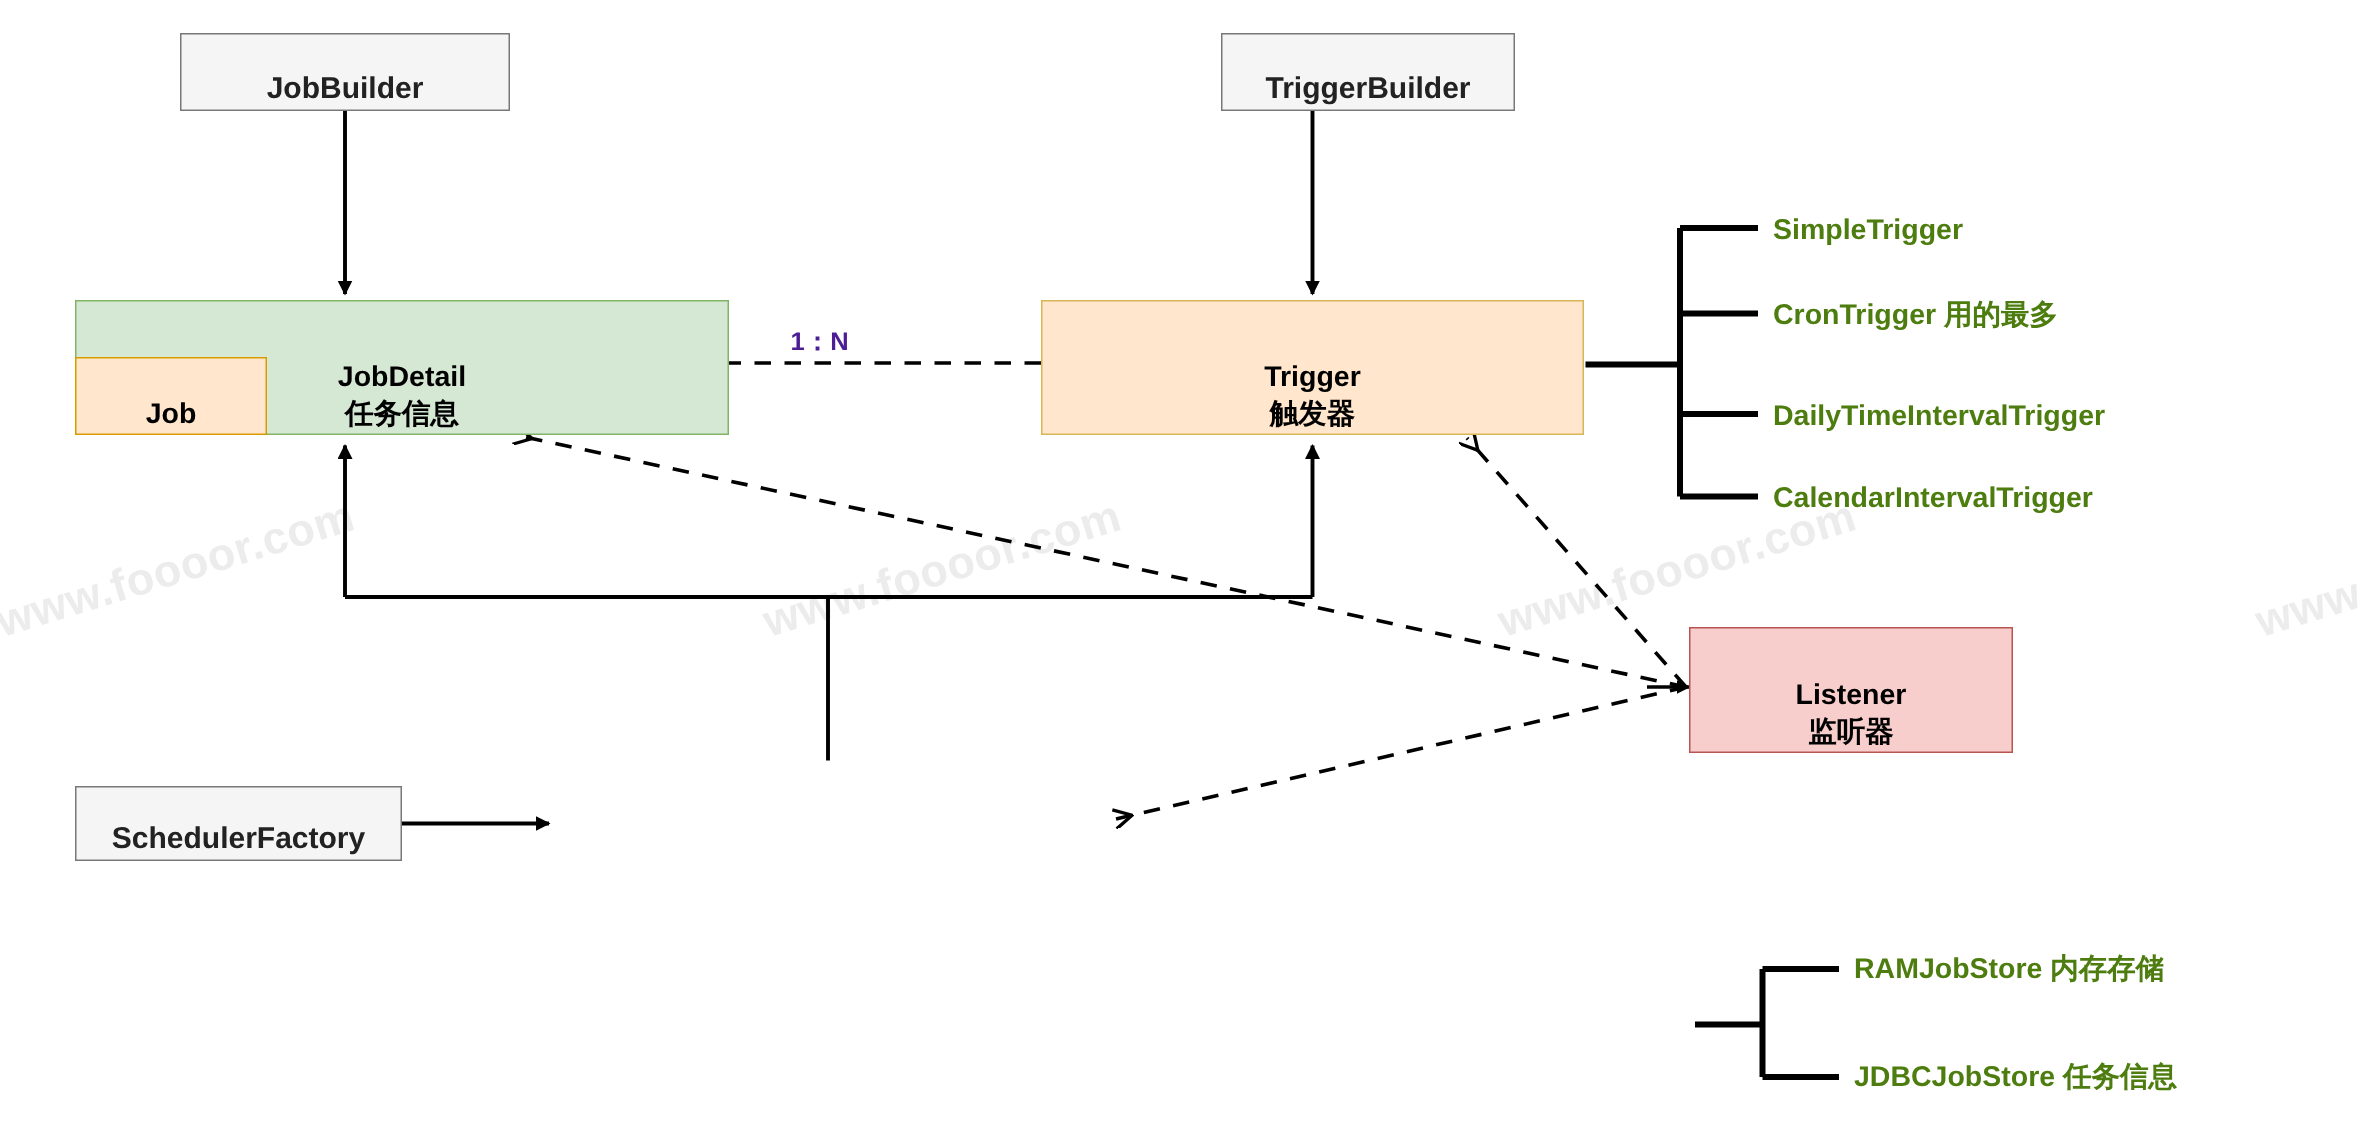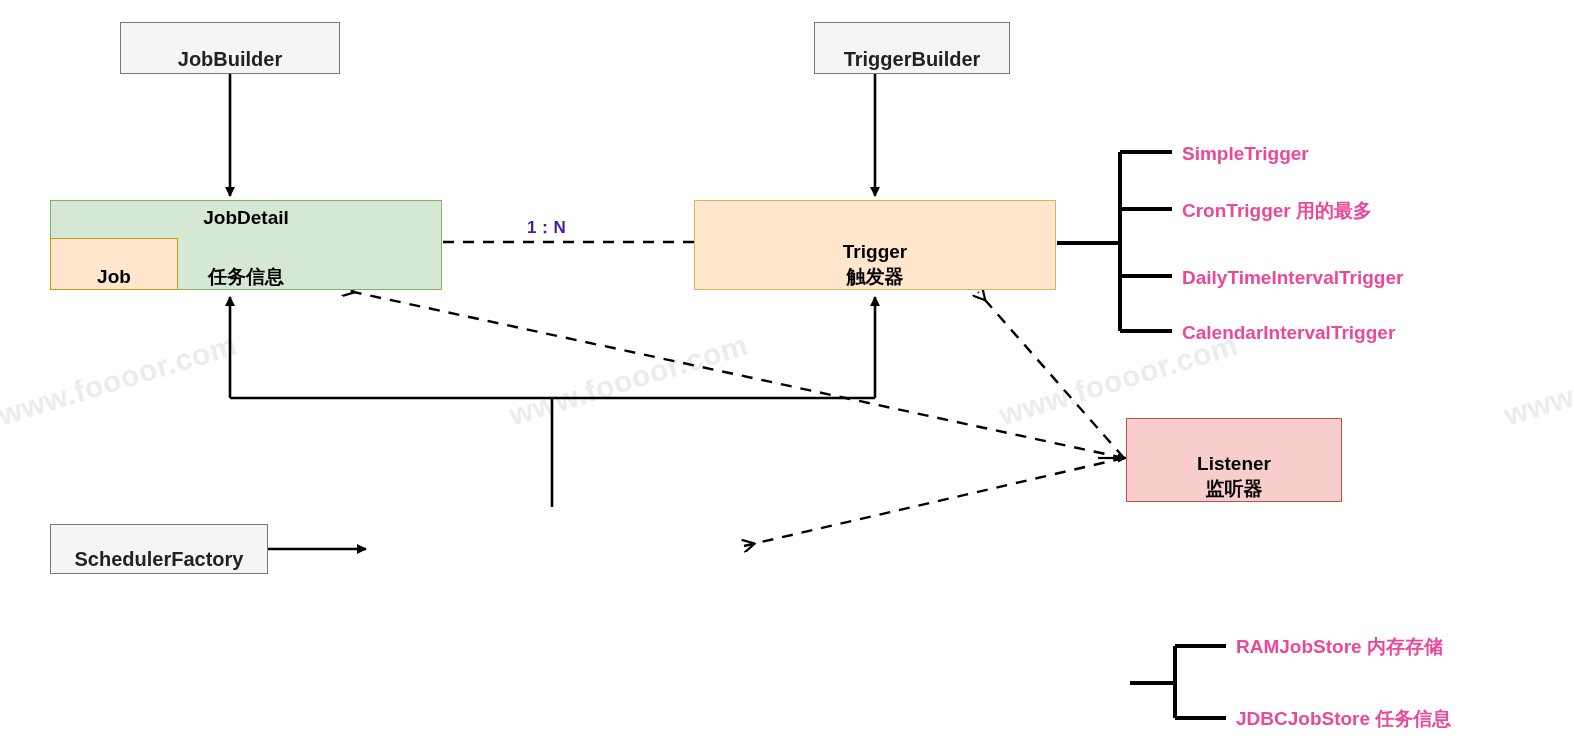--- a/index.html
+++ b/index.html
@@ -16,21 +16,21 @@
   }
   .node .ln{display:block;}
   .plain{background:#f5f5f5;border:1px solid #787878;color:#222;font-size:20px;}
   .green{background:#d5e8d4;border:1px solid #82b366;font-size:19px;}
   .orange{background:#ffe6cc;border:1px solid #d6b656;font-size:19px;}
   .joborange{background:#ffe6cc;border:1px solid #d79b00;font-size:19px;}
   .blue{background:#dae8fc;border:1px solid #6c8ebf;font-size:19px;}
   .pink{background:#f8cecc;border:1px solid #b85450;font-size:19px;}
   .yellow{background:#fff2cc;border:1px solid #d6b656;font-size:19px;}
   .leaf{
-    position:absolute;font-size:19px;font-weight:bold;color:#ec4899;
+    position:absolute;font-size:19px;font-weight:bold;color:#4d7c0f;
     white-space:nowrap;line-height:1;
   }
   .edge-label{
     position:absolute;font-size:17px;font-weight:bold;color:#4c1d95;white-space:nowrap;
   }
   .wm{
     position:absolute;color:#ececec;font-size:30px;font-weight:bold;
     white-space:nowrap;transform:rotate(-17deg);transform-origin:0 0;
     letter-spacing:.5px;
   }
@@ -93,21 +93,21 @@
   </svg>
 
   <div class="node plain" style="left:120px;top:22px;width:220px;height:52px;">
     <span class="ln">JobBuilder</span>
   </div>
 
   <div class="node plain" style="left:766px;top:22px;width:196px;height:52px;margin-left:48px;">
     <span class="ln">TriggerBuilder</span>
   </div>
 
-  <div class="node green" style="left:50px;top:200px;width:392px;height:90px;gap:34px;">
+  <div class="node green" style="left:50px;top:200px;width:436px;height:90px;">
     <span class="ln">JobDetail</span>
     <span class="ln">任务信息</span>
   </div>
 
   <div class="node joborange" style="left:50px;top:238px;width:128px;height:52px;">
     <span class="ln">Job</span>
   </div>
 
   <div class="node pink" style="left:1126px;top:418px;width:216px;height:84px;">
     <span class="ln">Listener</span>

